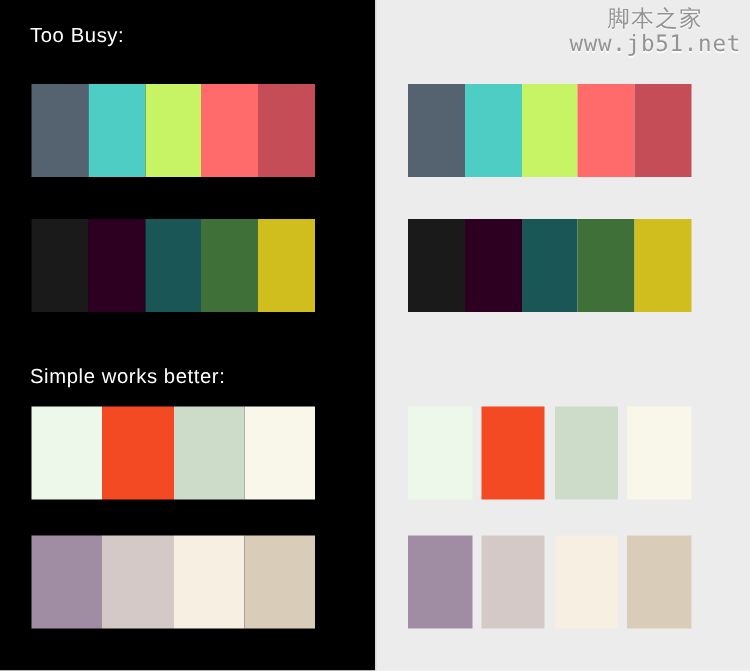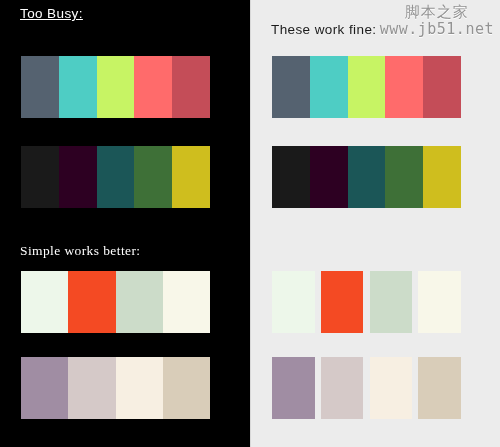--- a/index.html
+++ b/index.html
@@ -89,39 +89,39 @@
     text-shadow: 0 1px 0 #ffffff;
   }
 </style>
 </head>
 <body>
 
 <div id="page">
 
   <div class="panel-dark" style="background: rgb(0, 0, 0);">
 
-    <div class="caption caption-dark" style="left:20px; top:6px;text-decoration:underline;">Too Busy:</div>
+    <div class="caption caption-dark" style="left:20px; top:16px;">Too Busy:</div>
 
     <div class="strip compact" style="left:21px; top:56px; width:189px;">
       <span class="sw" style="background:#556270"></span>
       <span class="sw" style="background:#4ECDC4"></span>
       <span class="sw" style="background:#C7F464"></span>
       <span class="sw" style="background:#FF6B6B"></span>
       <span class="sw" style="background:#C44D58"></span>
     </div>
 
     <div class="strip compact" style="left:21px; top:146px; width:189px;">
       <span class="sw" style="background:#1A1A1A"></span>
       <span class="sw" style="background:#2D0022"></span>
       <span class="sw" style="background:#1B5657"></span>
       <span class="sw" style="background:#3E7037"></span>
       <span class="sw" style="background:#CFBE1E"></span>
     </div>
 
-    <div class="caption caption-dark" style="left:20px; top:243px;font-family:Liberation Serif, serif;">Simple works better:</div>
+    <div class="caption caption-dark" style="left:20px; top:243px;">Simple works better:</div>
 
     <div class="strip compact" style="left:21px; top:271px; width:189px;">
       <span class="sw" style="background:#EDF7EA"></span>
       <span class="sw" style="background:#F44A23"></span>
       <span class="sw" style="background:#CCDCC9"></span>
       <span class="sw" style="background:#F8F7E9"></span>
     </div>
 
     <div class="strip compact" style="left:21px; top:357px; width:189px;">
       <span class="sw" style="background:#A08DA3"></span>
@@ -131,21 +131,20 @@
     </div>
   </div>
 
   <div class="panel-light" style="background: rgb(236, 236, 236);">
 
     <div class="watermark">
       <div class="wm-cn">脚本之家</div>
       <div class="wm-url">www.jb51.net</div>
     </div>
 
-    <div class="caption caption-light" style="left:20px; top:22px;">These work fine:</div>
 
     <div class="strip compact" style="left:21px; top:56px; width:189px;">
       <span class="sw" style="background:#556270"></span>
       <span class="sw" style="background:#4ECDC4"></span>
       <span class="sw" style="background:#C7F464"></span>
       <span class="sw" style="background:#FF6B6B"></span>
       <span class="sw" style="background:#C44D58"></span>
     </div>
 
     <div class="strip compact" style="left:21px; top:146px; width:189px;">

